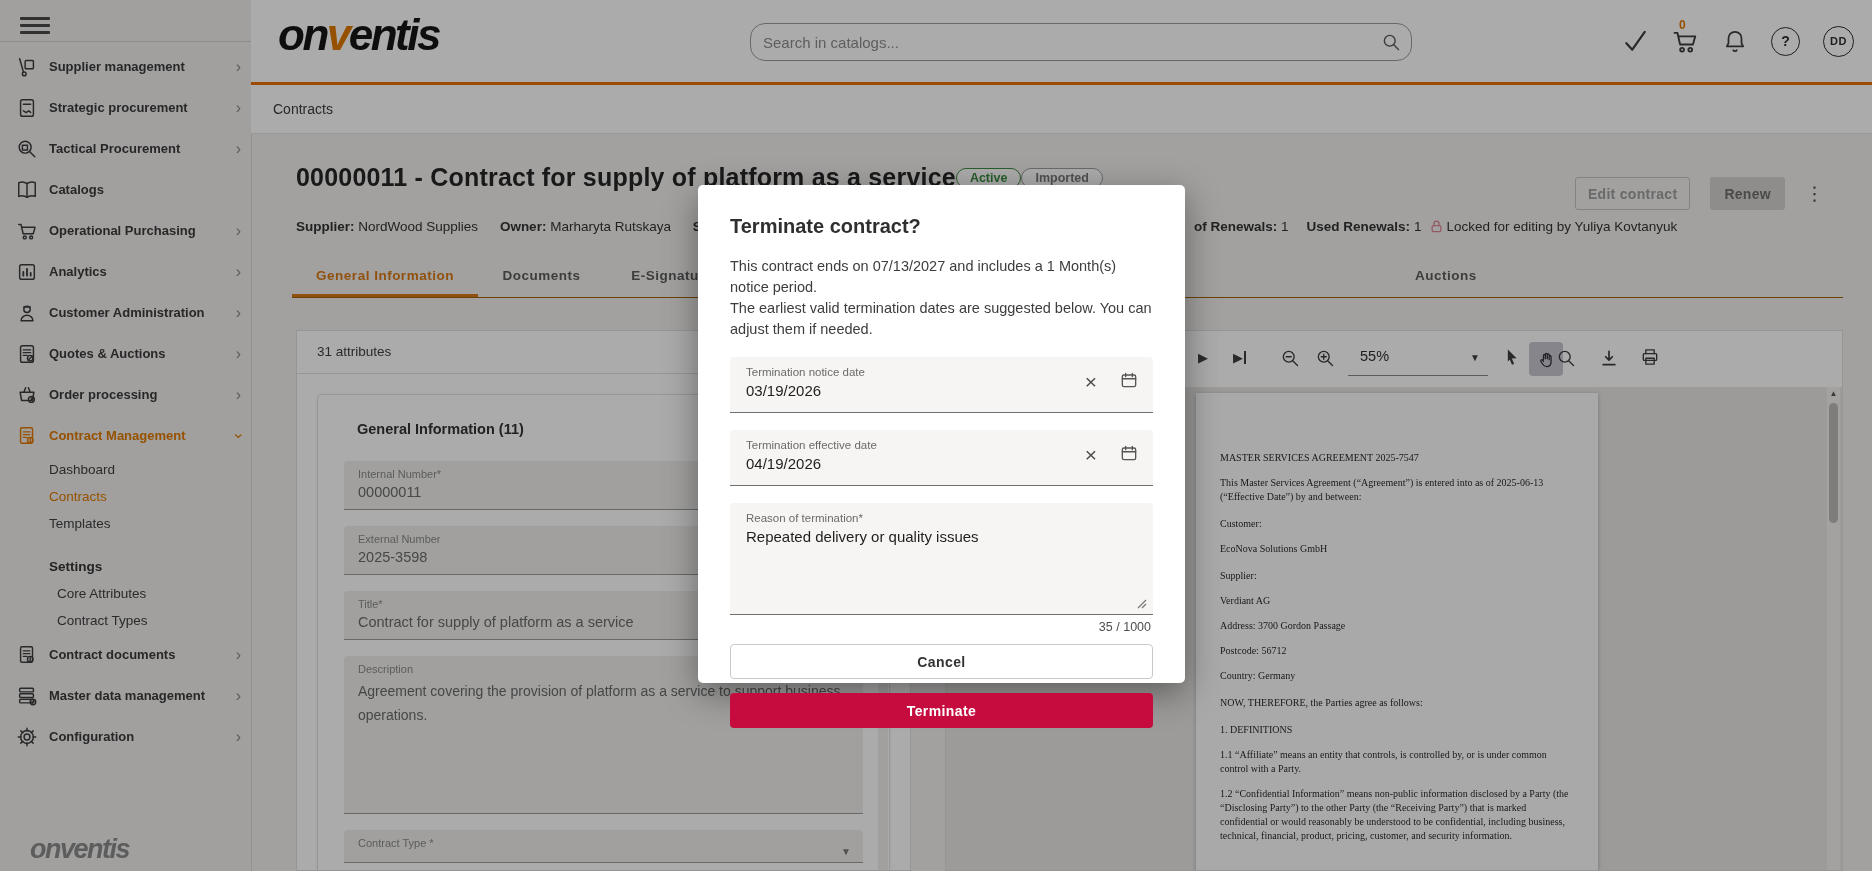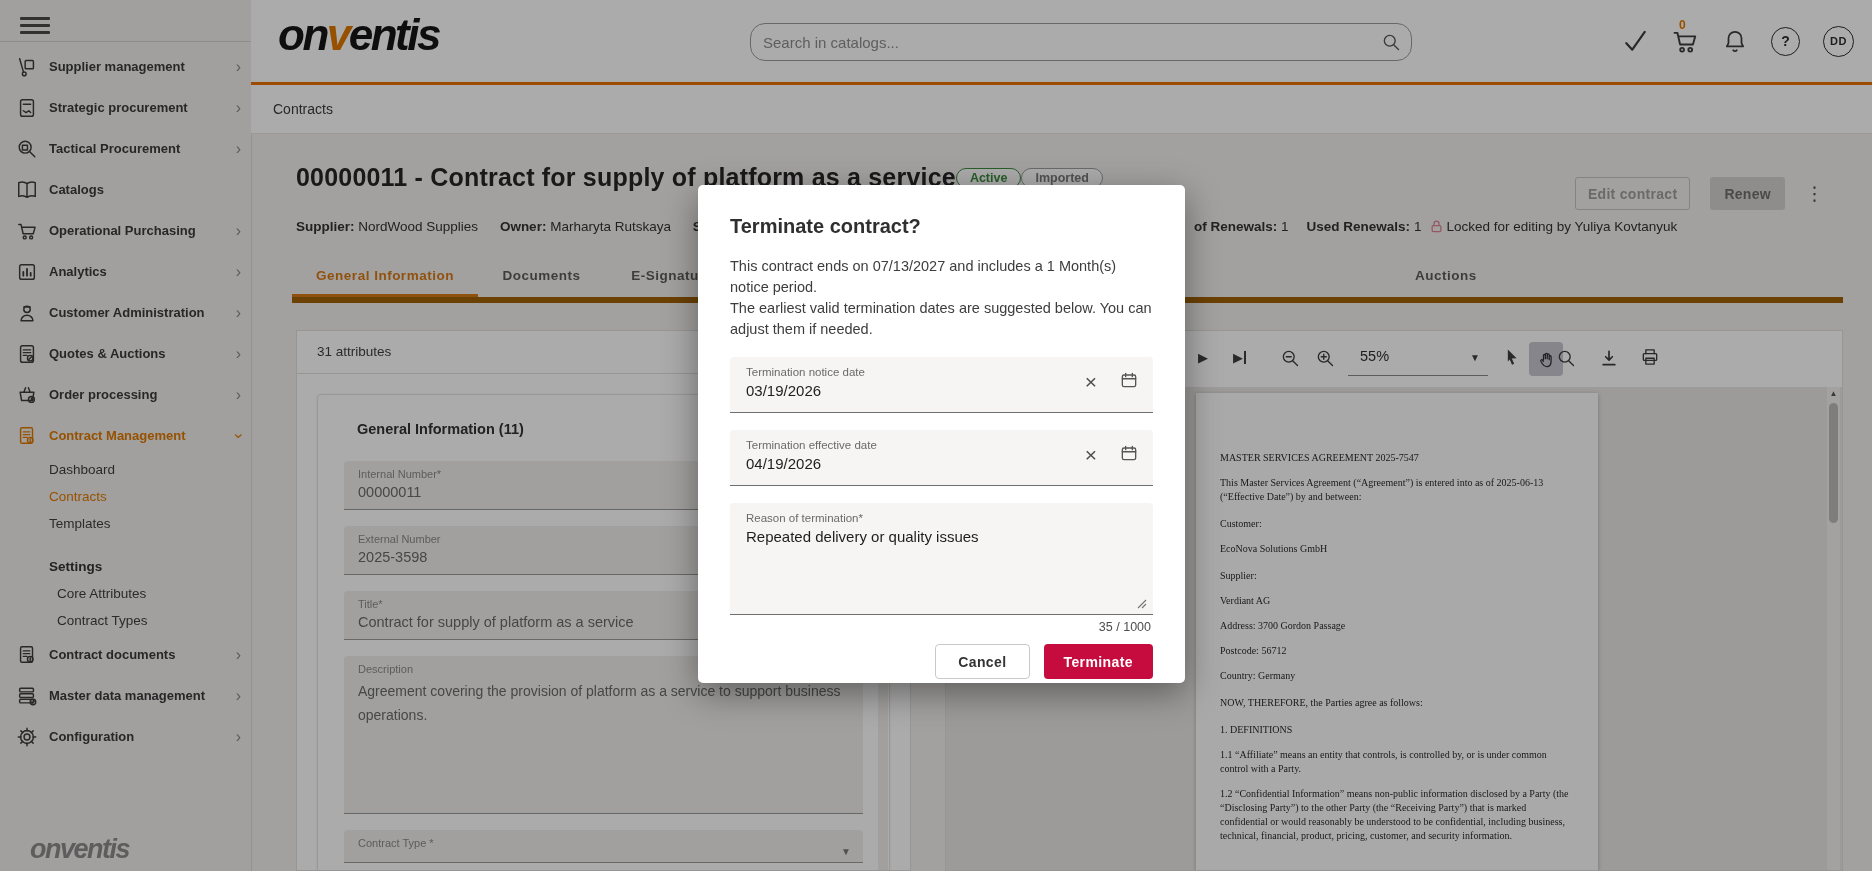--- a/index.html
+++ b/index.html
@@ -56,21 +56,21 @@
                font-family:"Liberation Sans",sans-serif;font-size:14px;font-weight:700;color:#9e9e9e;letter-spacing:.3px;cursor:pointer;}
   .btn-gray{height:33px;padding:0 14px;border:none;border-radius:3px;background:#d5d3d1;
             font-family:"Liberation Sans",sans-serif;font-size:14px;font-weight:700;color:#6f6f6f;letter-spacing:.3px;cursor:pointer;}
   .kebab{font-size:19px;color:#4a4a4a;cursor:pointer;line-height:1;}
   .meta-left{position:absolute;left:45px;top:86px;font-size:13.5px;color:#333;}
   .meta-right{position:absolute;left:943px;top:86px;font-size:13.5px;color:#333;display:flex;align-items:center;white-space:nowrap;}
   .meta-left b,.meta-right b{font-weight:700;}
   .meta-gap{display:inline-block;width:18px;}
   .lock-ic{margin:0 2px 0 8px;}
 
-  .tabs{position:absolute;left:41px;top:128px;width:1551px;height:36px;border-bottom:6px solid #a16207;}
+  .tabs{position:absolute;left:41px;top:128px;width:1551px;height:36px;border-bottom:1px solid #a16207;}
   .tab{position:absolute;top:0;height:33px;line-height:30px;font-size:13.5px;font-weight:700;letter-spacing:.5px;color:#5c5c5c;text-align:center;cursor:pointer;}
   .tab.active{color:#D87A16;border-bottom:3px solid #D87A16;}
 
   
   .attr-panel{position:absolute;left:45px;top:197px;width:615px;height:541px;background:#fff;border:1px solid #e2e0de;box-sizing:border-box;overflow:hidden;}
   .attr-head{height:42px;line-height:42px;padding-left:20px;font-size:13.5px;color:#3f3f3f;border-bottom:1px solid #e2e0de;}
   .attr-body{padding:20px;}
   .attr-card{border:1px solid #e3e1df;border-radius:4px;box-shadow:0 1px 3px rgba(0,0,0,.07);padding:26px;height:900px;box-sizing:border-box;}
   .attr-card h3{margin:0 13px 24px;font-size:14.5px;font-weight:700;color:#333;}
   .f-field{background:#f0efed;border-bottom:1px solid #9b9b9b;border-radius:4px 4px 0 0;padding:7px 14px 9px;margin-bottom:16px;position:relative;}
@@ -109,21 +109,21 @@
   .m-title{font-size:20px;font-weight:700;color:#2f2f2f;margin:0 0 18px;}
   .m-body{font-size:14.5px;line-height:1.45;color:#3d3d3d;margin:0;}
   .m-field{background:#f6f5f3;border-bottom:1px solid #6f6f6f;border-radius:4px 4px 0 0;padding:9px 16px 0;height:56px;box-sizing:border-box;position:relative;margin-top:17px;}
   .m-label{font-size:11.5px;color:#6a6a6a;margin-bottom:4px;}
   .m-value{font-size:15px;color:#1e1e1e;}
   .m-clear{position:absolute;right:56px;top:14px;font-size:21px;color:#4d4d4d;cursor:pointer;line-height:1;}
   .m-cal{position:absolute;right:14px;top:13px;cursor:pointer;}
   .m-area{height:112px;}
   .m-resize{position:absolute;right:6px;bottom:5px;}
   .m-counter{text-align:right;font-size:12.5px;color:#4d4d4d;margin-top:5px;padding-right:2px;}
-  .m-footer{display:flex;justify-content:flex-end;gap:14px;margin-top:10px;}
+  .m-footer{display:flex;justify-content:flex-end;gap:14px;margin-top:10px;flex-direction:column;}
   .btn-cancel{height:35px;padding:0 22px;background:#fff;border:1px solid #c9c9c9;border-radius:4px;
               font-family:"Liberation Sans",sans-serif;font-size:14px;font-weight:700;color:#333;letter-spacing:.4px;cursor:pointer;}
   .btn-danger{height:35px;padding:0 20px;background:#C60C3E;border:none;border-radius:4px;
               font-family:"Liberation Sans",sans-serif;font-size:14px;font-weight:700;color:#fff;letter-spacing:.4px;cursor:pointer;}
 </style>
 </head>
 <body>
 
 <div class="screen">
 

